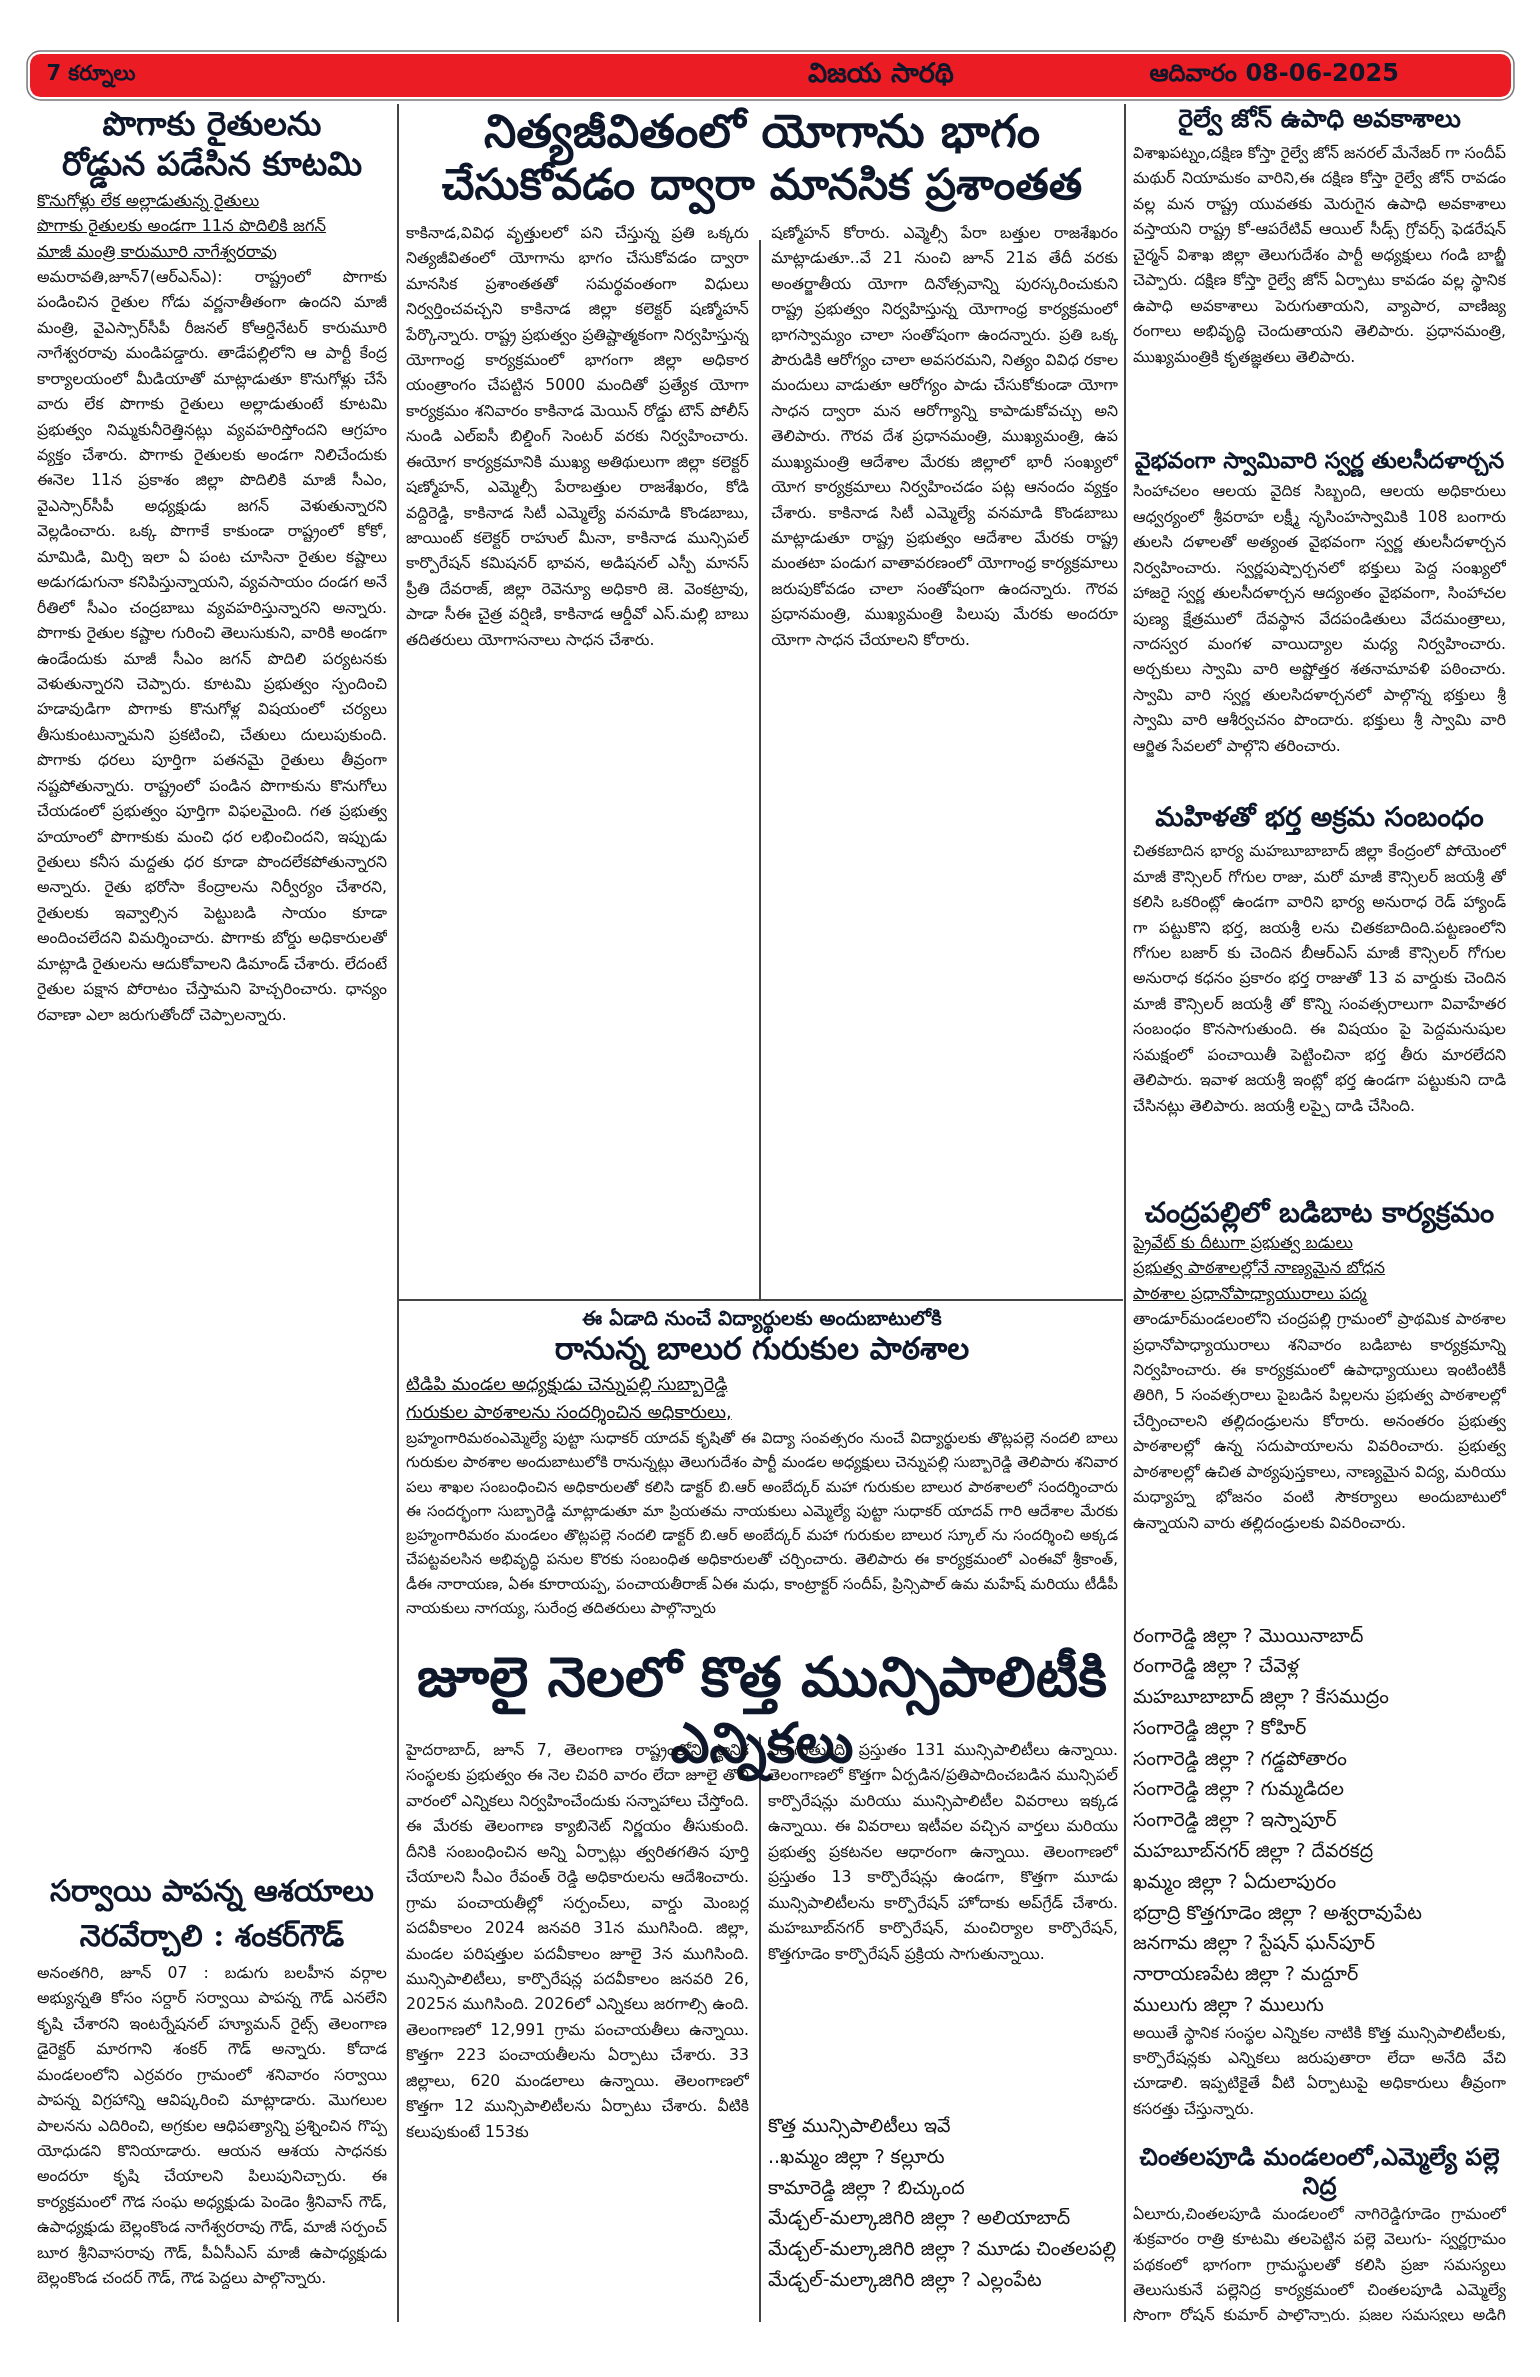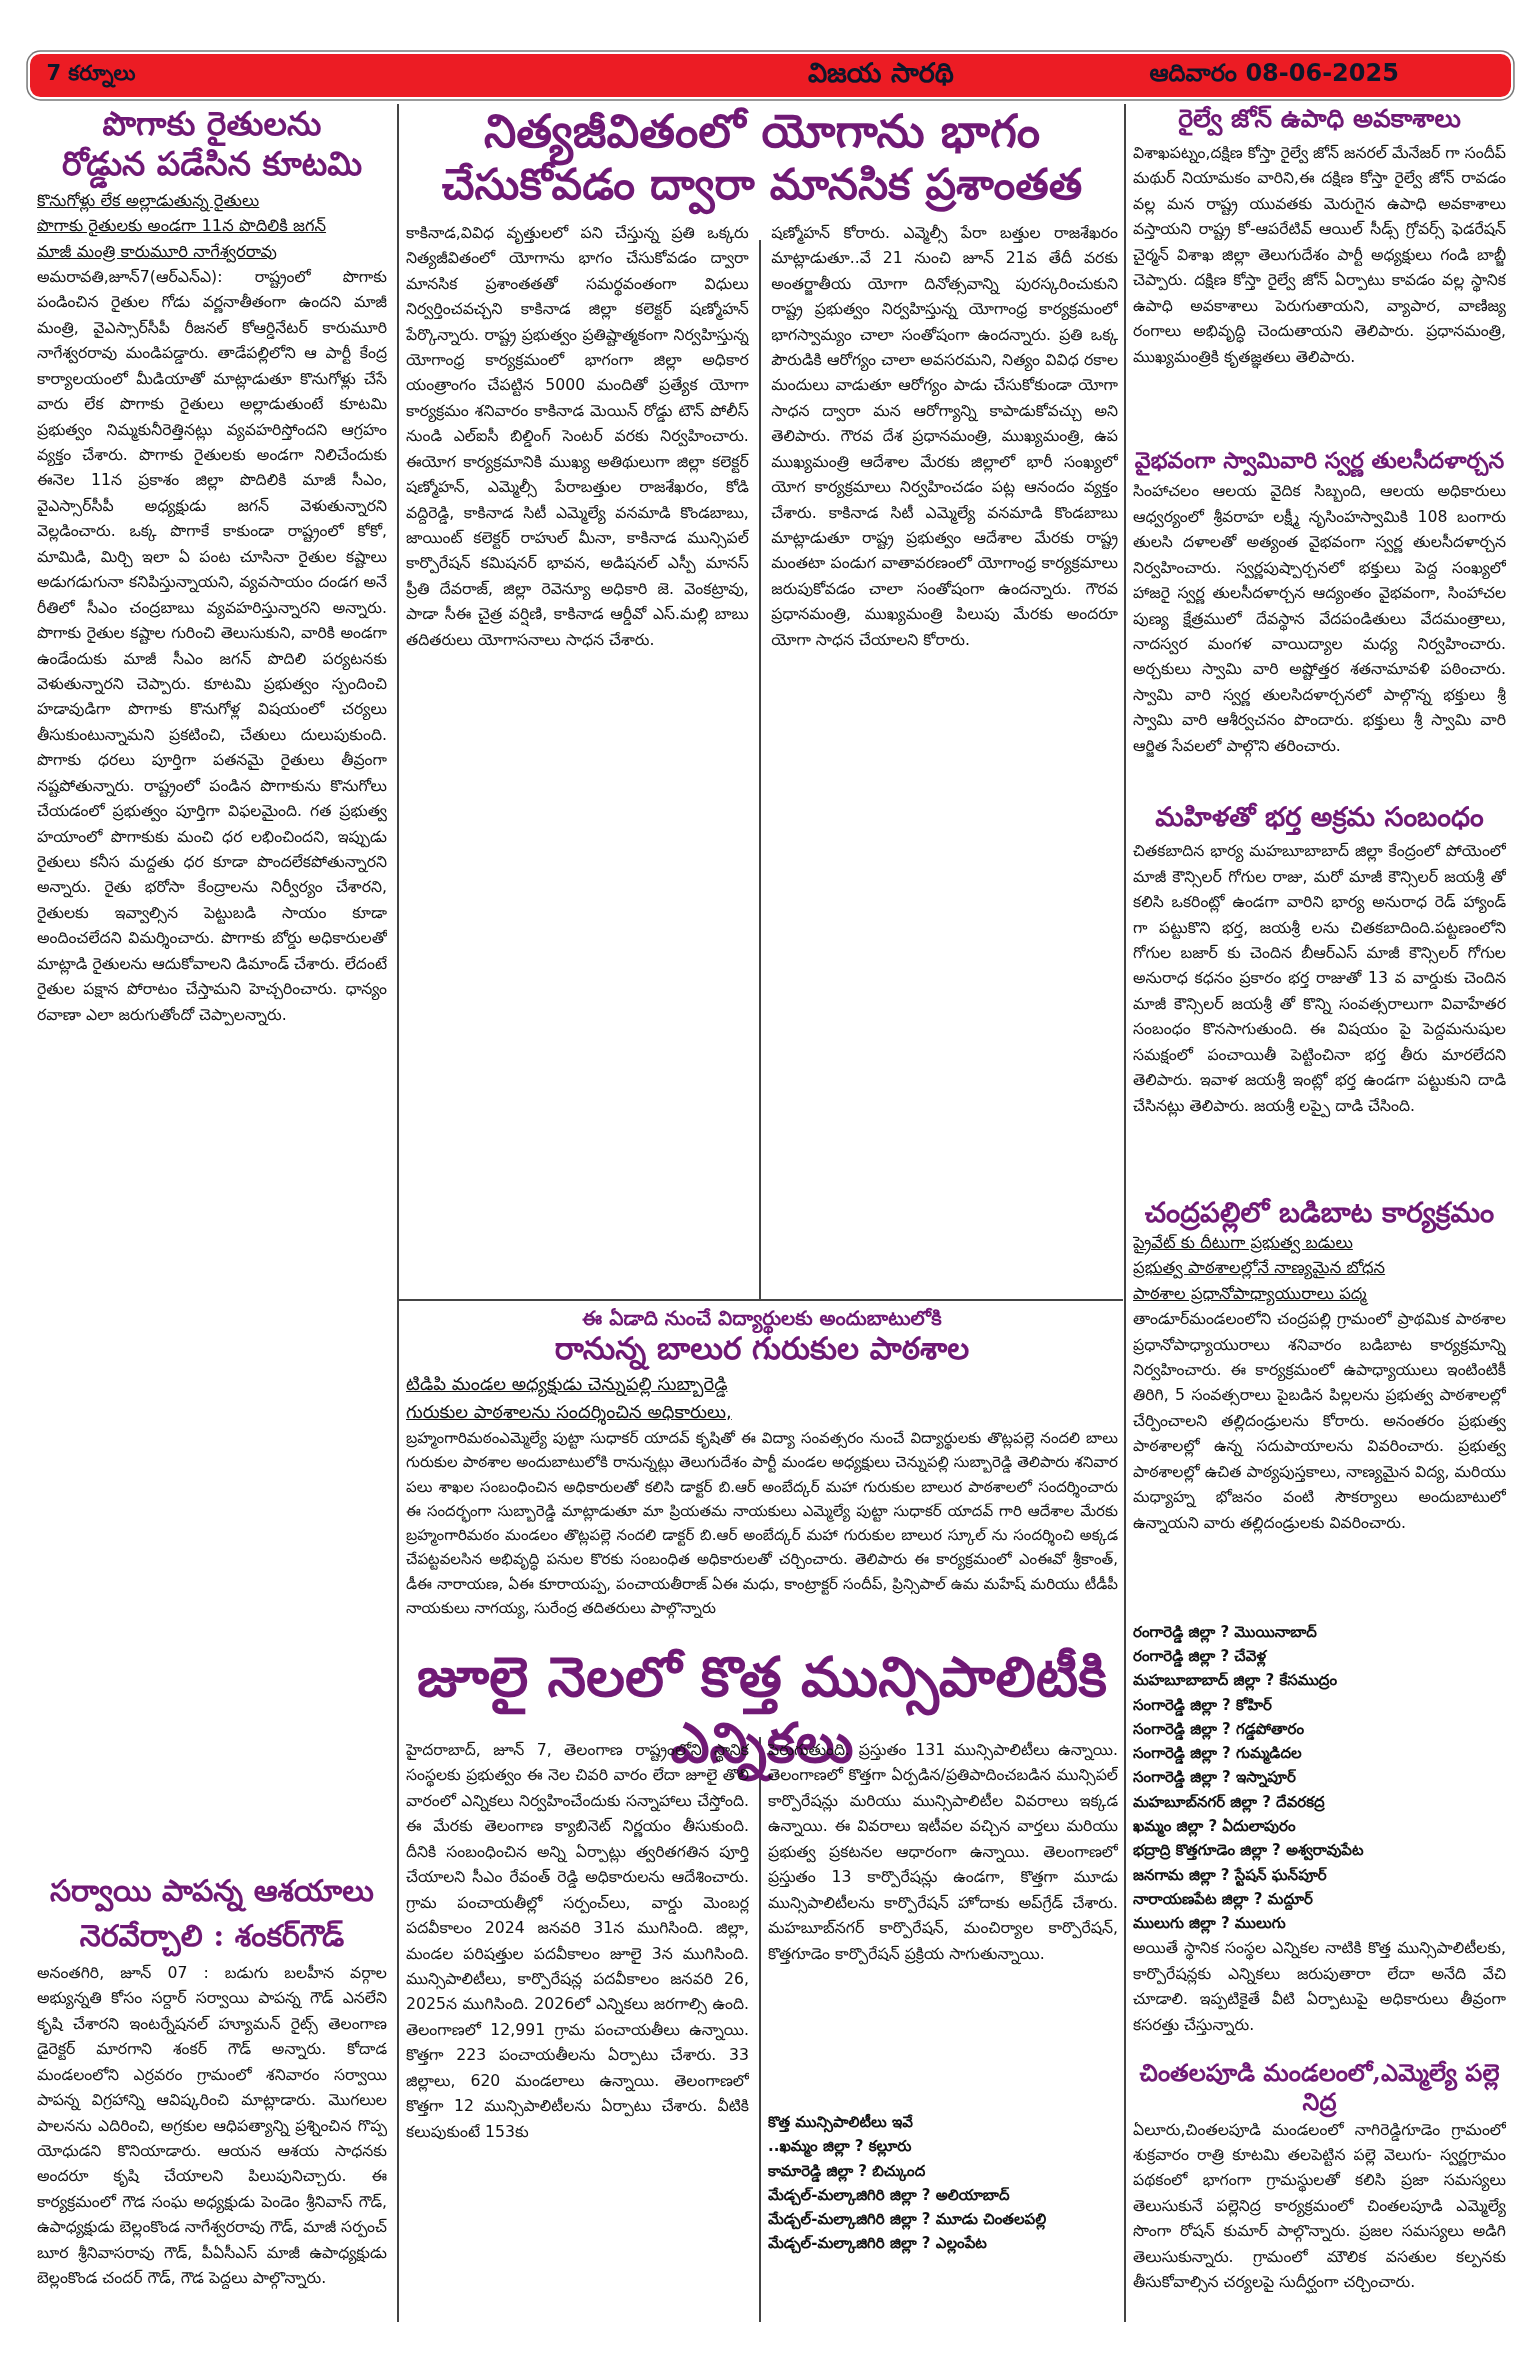--- a/index.html
+++ b/index.html
@@ -4,24 +4,24 @@
 <style>
   html,body{margin:0;padding:0;background:#fff;}
   body{width:1541px;height:2377px;position:relative;overflow:hidden;font-family:"DejaVu Sans","Liberation Sans",sans-serif;color:#111;}
   .masthead{position:absolute;left:30px;top:54px;width:1481px;height:43px;background:#ec1c24;border-radius:10.4px;box-shadow:0 0 0 2.2px #fff,0 0 0 3.7px #777;display:flex;align-items:center;color:#0f172a;}
   .mh-page{font-size:21px;font-weight:bold;margin-left:16.4px;width:611px;}
   .mh-title{font-size:27px;font-weight:bold;width:447px;text-align:center;}
   .mh-date{font-size:24px;font-weight:bold;margin-left:45px;}
   .col{position:absolute;overflow:hidden;}
   .vrule{position:absolute;width:1.5px;background:#444;}
   .hrule{position:absolute;height:1.5px;background:#444;}
-  .head{font-family:"DejaVu Serif","Liberation Serif",serif;font-weight:bold;text-align:center;color:#701a75;line-height:1.2;}
+  .head{font-family:"DejaVu Serif","Liberation Serif",serif;font-weight:bold;text-align:center;color:#0f172a;line-height:1.2;}
   .sub{font-size:16.4px;text-align:left;text-decoration:underline;line-height:1.55;font-family:"DejaVu Sans",sans-serif;}
   .body{font-size:15.7px;line-height:1.62;text-align:justify;font-family:"DejaVu Sans",sans-serif;}
-  .list{font-size:15px;line-height:1.62;font-weight:bold;}
+  .list{font-size:19px;line-height:1.62;}
   .list div{white-space:nowrap;}
 </style>
 </head>
 <body>
 
 <div class="masthead">
   <span class="mh-page">7 కర్నూలు</span>
   <span class="mh-title">విజయ సారథి</span>
   <span class="mh-date">ఆదివారం 08-06-2025</span>
 </div>

